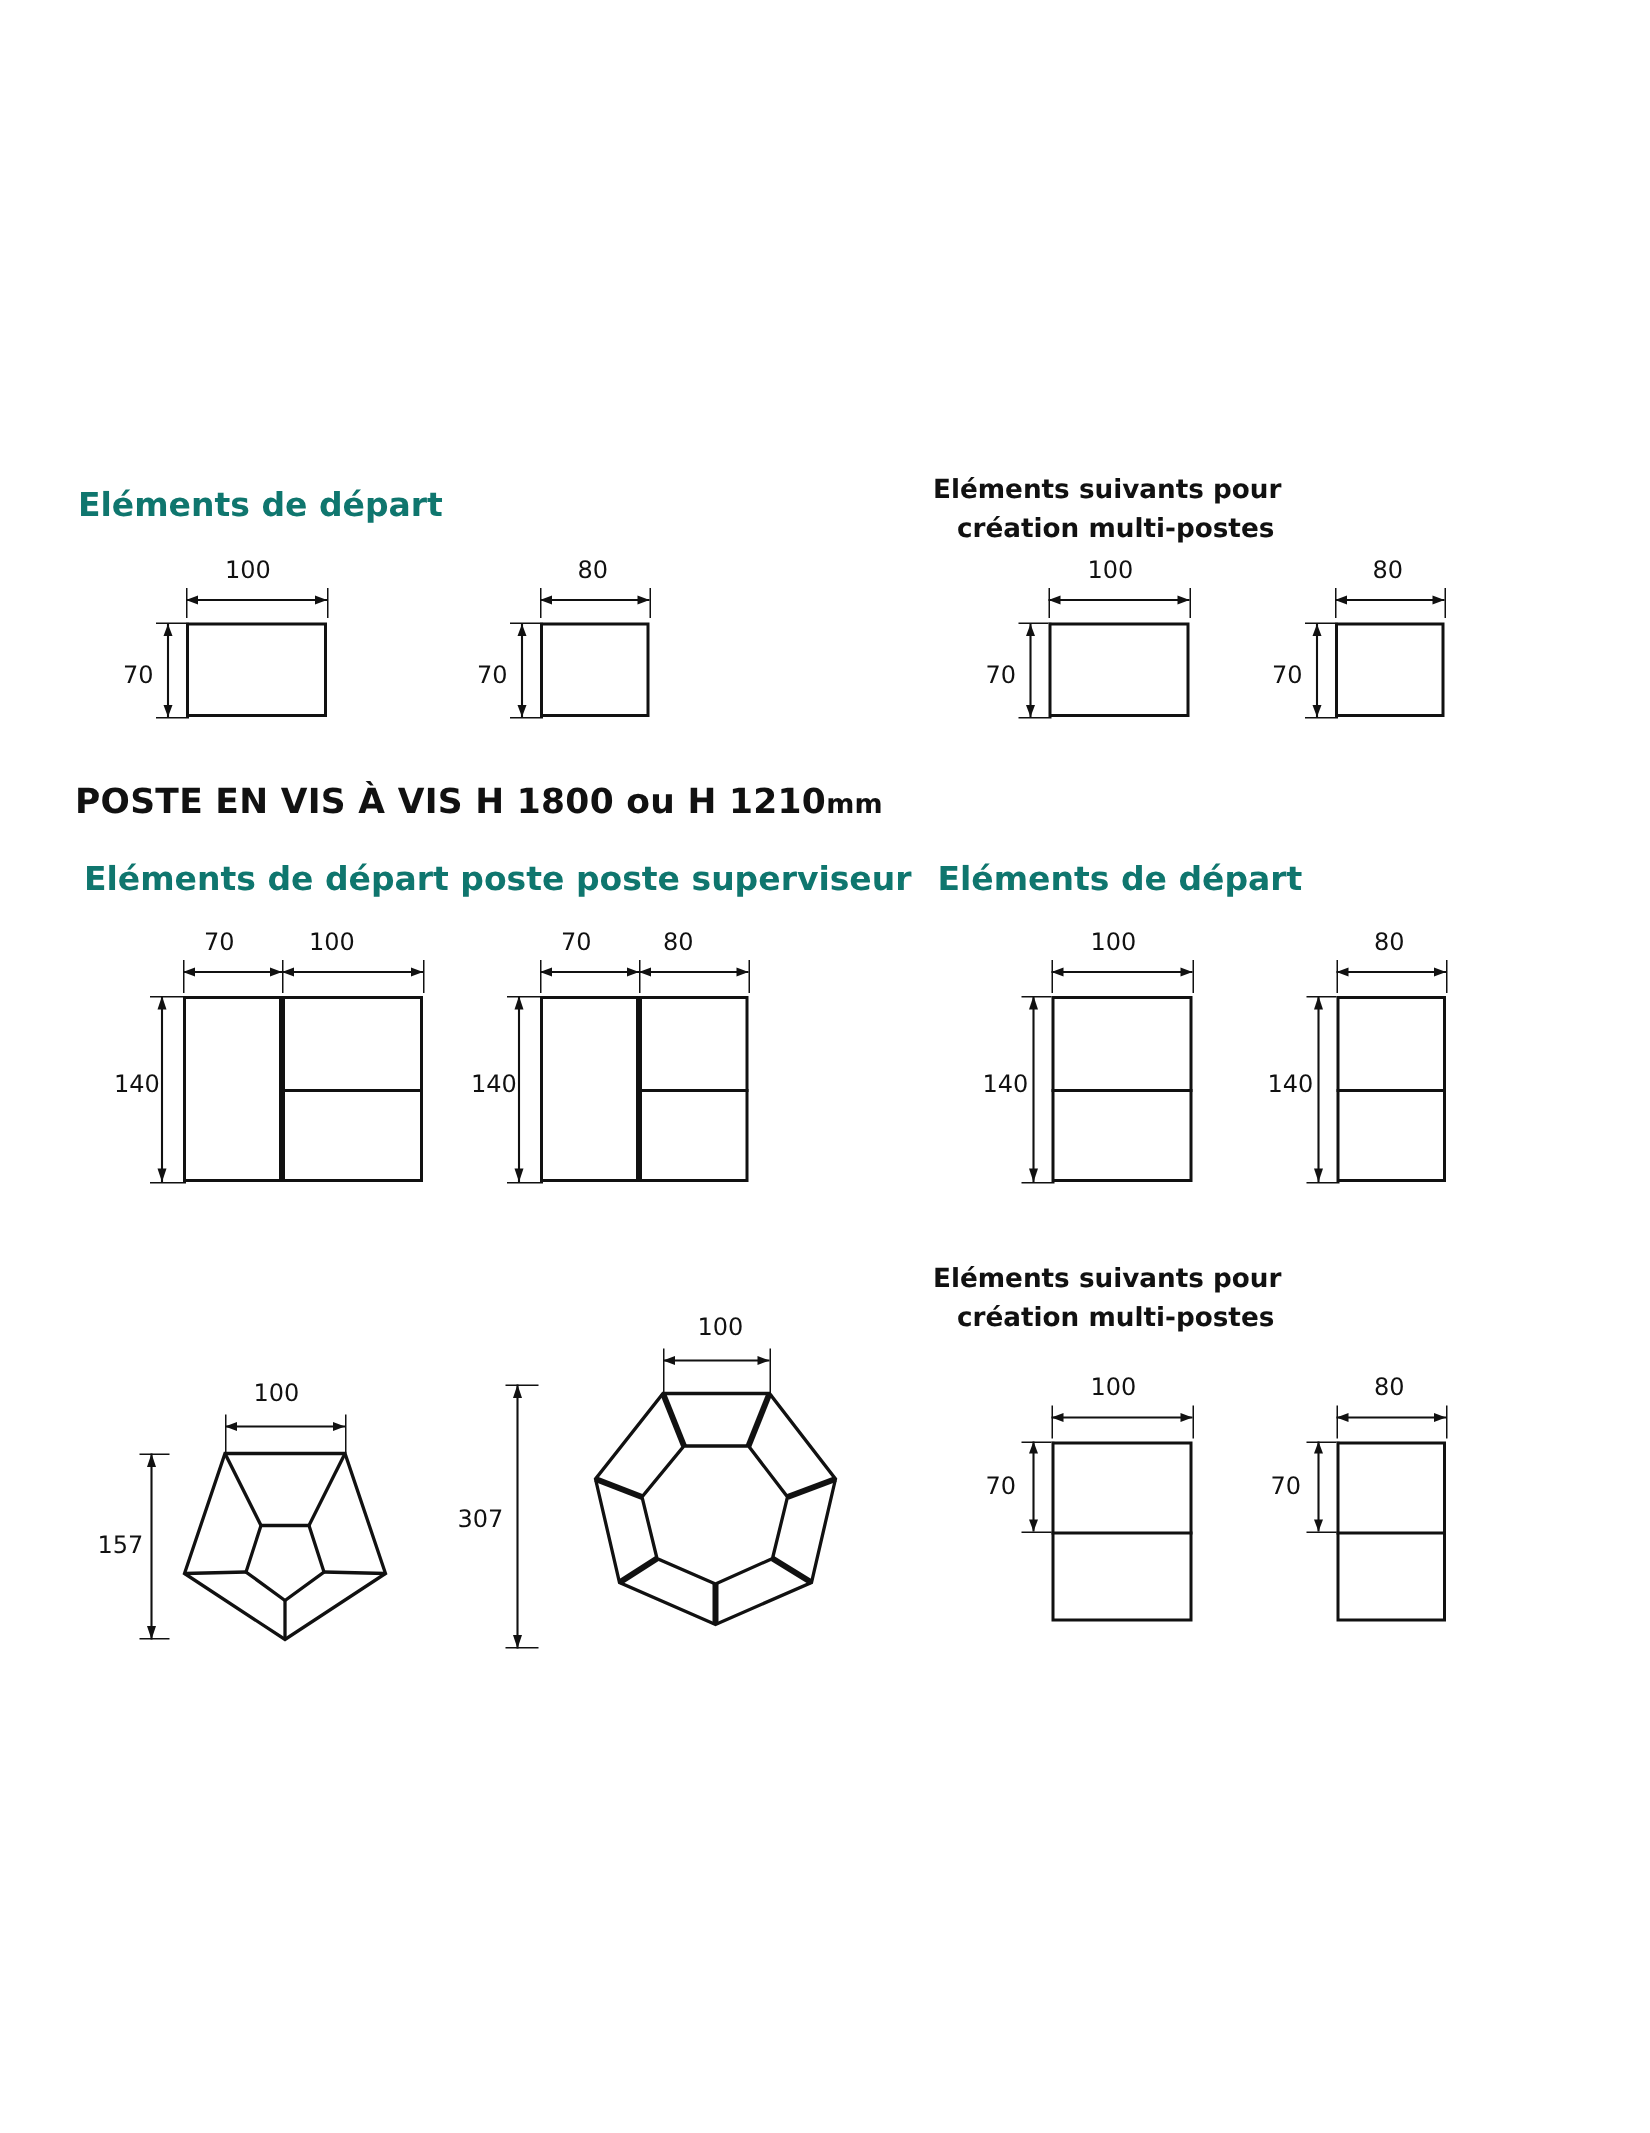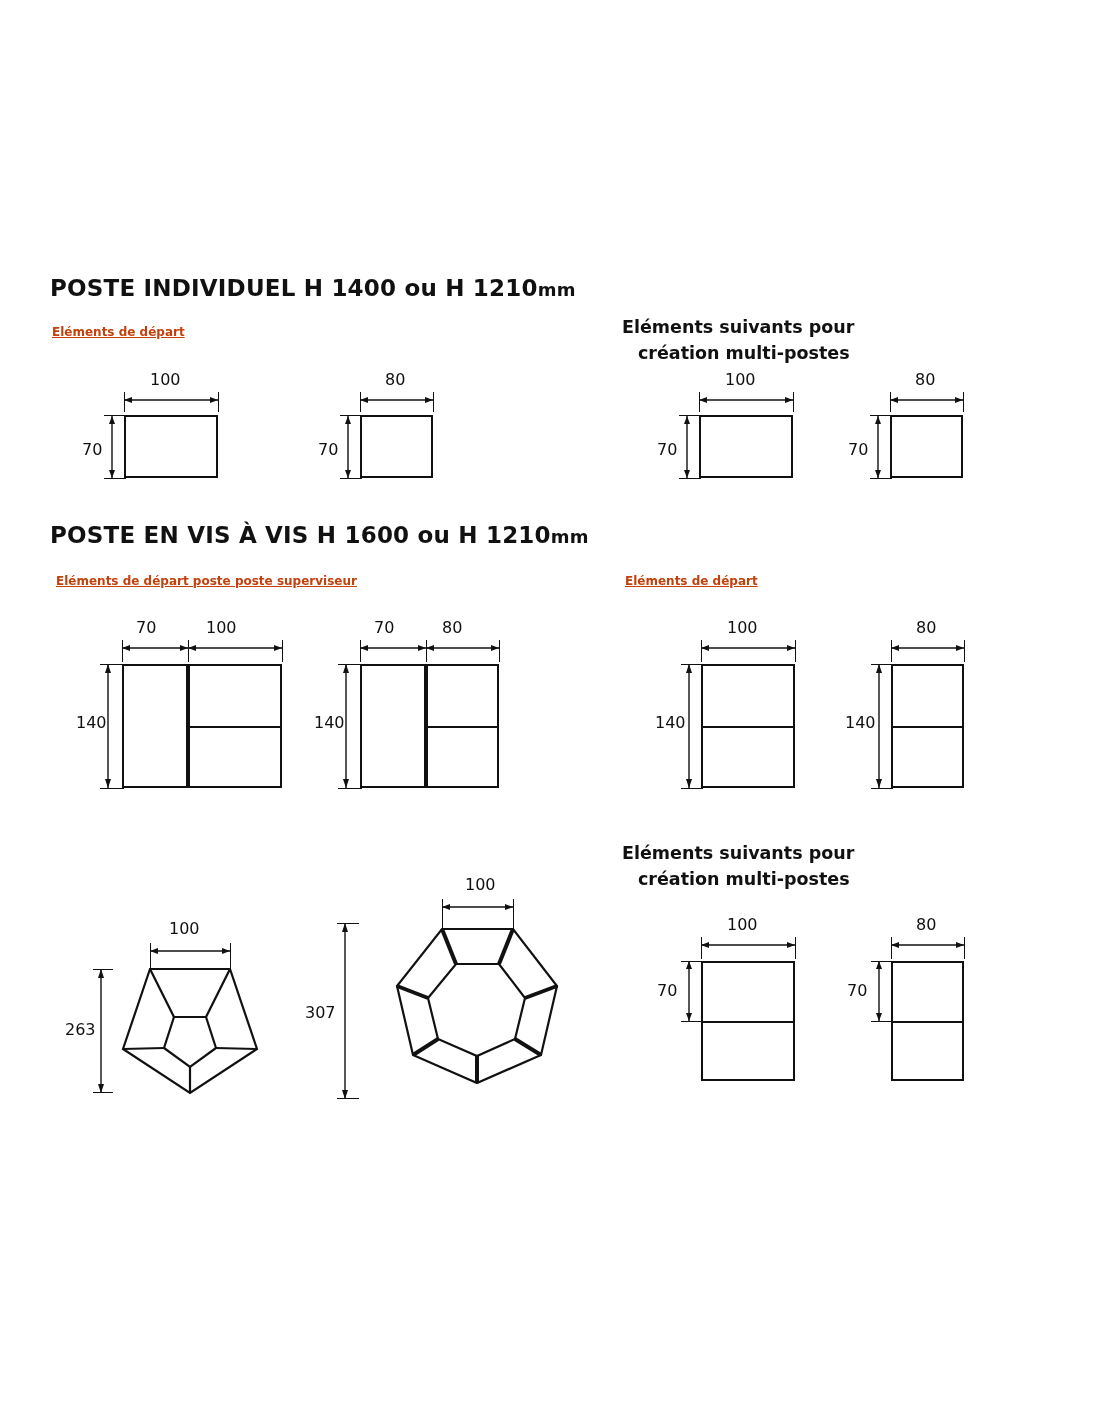--- a/index.html
+++ b/index.html
@@ -30,24 +30,23 @@
     letter-spacing: 0.2px;
     color: #111;
     white-space: nowrap;
   }
   .section-title .small {
     font-size: 18px;
   }
   .sub-title {
     font-family: "DejaVu Sans", sans-serif;
     font-weight: bold;
-    font-size: 12px;
-    color: #c2410c;
+    font-size: 22px;
+    color: #0f766e;
     white-space: nowrap;
-    text-decoration: underline;
   }
   .sub-title-2l {
     font-family: "DejaVu Sans", sans-serif;
     font-weight: bold;
     font-size: 17.5px;
     color: #111;
     line-height: 26px;
     white-space: nowrap;
   }
 
@@ -82,23 +81,20 @@
     border-top: 2.5px solid #111;
   }
   svg { display: block; overflow: visible; }
   .dimsvg { position: absolute; }
 </style>
 </head>
 <body>
 
 <div class="page">
 
-  <div class="abs section-title" style="left:50px; top:275px;">
-    <span>POSTE INDIVIDUEL H 1400 ou H 1210</span><span class="small">mm</span>
-  </div>
 
   <div class="abs sub-title" style="left:52px; top:325px;">Eléments de départ</div>
 
   <div class="abs sub-title-2l" style="left:622px; top:314px;">
     <div>Eléments suivants pour</div>
     <div style="padding-left:16px;">création multi-postes</div>
   </div>
 
   <div class="abs" style="left:90px; top:370px; width:240px; height:130px;">
 
@@ -177,21 +173,21 @@
       <line x1="8" y1="2" x2="8" y2="64" stroke="#111" stroke-width="1.4"></line>
       <path d="M8 2 L5 10 L11 10 Z" fill="#111"></path>
       <path d="M8 64 L5 56 L11 56 Z" fill="#111"></path>
     </svg>
     <div class="hline" style="left:20px; top:45px; width:22px;"></div>
     <div class="hline" style="left:20px; top:108px; width:22px;"></div>
     <div class="box" style="left:40px; top:45px; width:73px; height:63px;"></div>
   </div>
 
   <div class="abs section-title" style="left:50px; top:522px;">
-    <span>POSTE EN VIS À VIS H 1600 ou H 1210</span><span class="small">mm</span>
+    <span>POSTE EN VIS À VIS H 1800 ou H 1210</span><span class="small">mm</span>
   </div>
 
   <div class="abs sub-title" style="left:56px; top:574px;">Eléments de départ poste poste superviseur</div>
 
   <div class="abs sub-title" style="left:625px; top:574px;">Eléments de départ</div>
 
   <div class="abs" style="left:78px; top:618px; width:300px; height:185px;">
     <div class="abs dim" style="left:58px; top:0px;">70</div>
     <div class="abs dim" style="left:128px; top:0px;">100</div>
     <svg class="dimsvg" style="left:0; top:22px;" width="300" height="16">
@@ -304,21 +300,21 @@
   <div class="abs" style="left:85px; top:905px; width:270px; height:210px;">
     <div class="abs dim" style="left:84px; top:14px;">100</div>
     <svg class="dimsvg" style="left:0; top:38px;" width="270" height="16">
       <line x1="65" y1="8" x2="145" y2="8" stroke="#111" stroke-width="1.4"></line>
       <path d="M65 8 L73 5 L73 11 Z" fill="#111"></path>
       <path d="M145 8 L137 5 L137 11 Z" fill="#111"></path>
     </svg>
     <div class="vline" style="left:65px; top:38px; height:26px;"></div>
     <div class="vline" style="left:145px; top:38px; height:26px;"></div>
 
-    <div class="abs dim" style="left:-20px; top:115px;">263</div>
+    <div class="abs dim" style="left:-20px; top:115px;">157</div>
     <svg class="dimsvg" style="left:8px; top:62px;" width="16" height="130">
       <line x1="8" y1="2" x2="8" y2="126" stroke="#111" stroke-width="1.4"></line>
       <path d="M8 2 L5 11 L11 11 Z" fill="#111"></path>
       <path d="M8 126 L5 117 L11 117 Z" fill="#111"></path>
     </svg>
     <div class="hline" style="left:8px; top:64px; width:20px;"></div>
     <div class="hline" style="left:8px; top:187px; width:20px;"></div>
 
     <svg class="dimsvg" style="left:0; top:0;" width="270" height="210">
       <g fill="none" stroke="#111" stroke-width="2.2" stroke-linejoin="miter">

